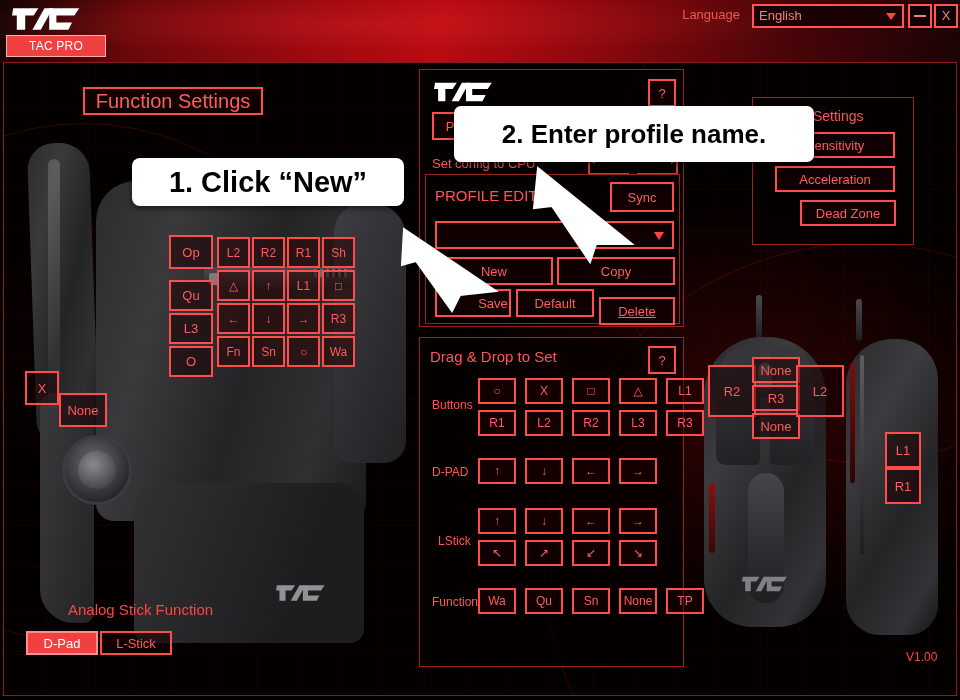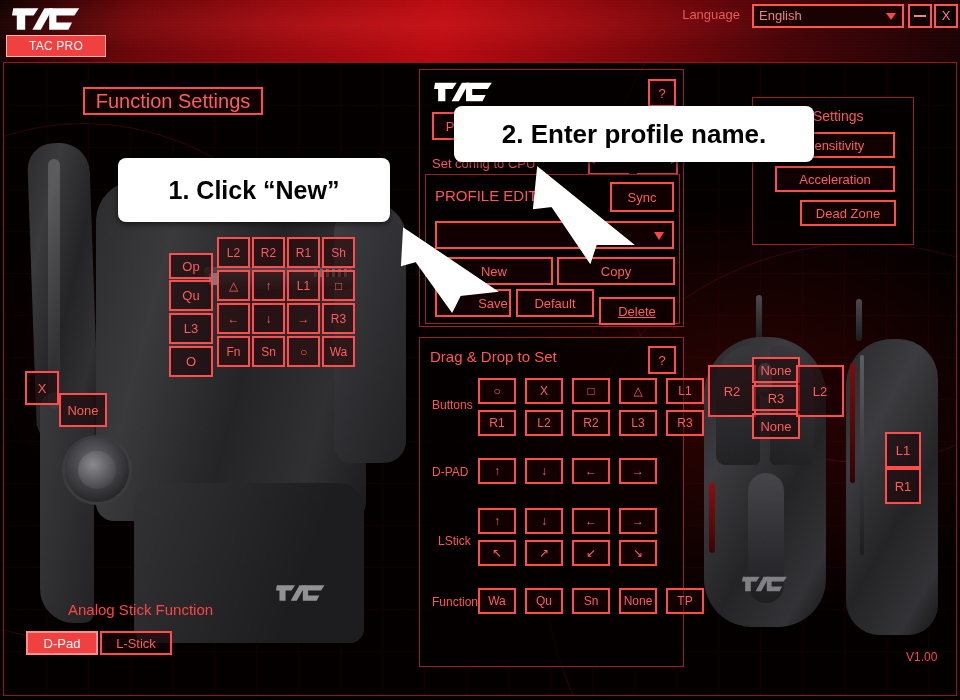--- a/index.html
+++ b/index.html
@@ -185,21 +185,21 @@
         <polygon points="62,4 112,4 104,16 74,16 74,28 100,28 94,40 62,40" fill="#b9b9bd"></polygon>
       </svg>
     </div>
 
     <div class="rbox" style="left:79px;top:24px;width:180px;height:28px;font-size:20px;">Function Settings</div>
 
     <div class="rbox" style="left:21px;top:308px;width:34px;height:34px;">X</div>
     <div class="rbox" style="left:55px;top:330px;width:48px;height:34px;">None</div>
 
     <div>
-      <div class="rbox" style="left:165px;top:190px;width:44px;height:26px;">Op</div>
+      <div class="rbox" style="left:165px;top:172px;width:44px;height:34px;">Op</div>
       <div class="rbox" style="left:165px;top:217px;width:44px;height:31px;">Qu</div>
       <div class="rbox" style="left:165px;top:250px;width:44px;height:31px;">L3</div>
       <div class="rbox" style="left:165px;top:283px;width:44px;height:31px;">O</div>
     </div>
 
     <div class="kgrid" style="left:213px;top:174px;grid-template-columns:repeat(4,33px);grid-auto-rows:31px;">
       <div class="kcell">L2</div>
       <div class="kcell">R2</div>
       <div class="kcell">R1</div>
       <div class="kcell">Sh</div>
@@ -349,20 +349,20 @@
     <div style="position:absolute;left:902px;top:587px;color:#ff4444;font-size:12px;">V1.00</div>
   </div>
 
   <svg class="arrow" style="left:400px;top:225px;width:110px;height:90px;" viewBox="0 0 110 90">
     <polygon points="4,4 96,66 60,70 52,86 16,36 2,40" fill="#ffffff" stroke="#ffffff" stroke-width="2"></polygon>
   </svg>
   <svg class="arrow" style="left:530px;top:160px;width:120px;height:110px;" viewBox="0 0 120 110">
     <polygon points="8,8 102,84 66,84 60,102 22,46 4,48" fill="#ffffff" stroke="#ffffff" stroke-width="2"></polygon>
   </svg>
 
-  <div class="callout" style="left:118px;top:158px;width:272px;height:64px;font-size:25px;">
+  <div class="callout" style="left:132px;top:158px;width:272px;height:48px;font-size:29px;">
     <span>1. Click “New”</span>
   </div>
-  <div class="callout" style="left:454px;top:106px;width:360px;height:56px;font-size:26px;">
+  <div class="callout" style="left:454px;top:106px;width:360px;height:56px;font-size:26px;border-radius:7px;">
     <span>2. Enter profile name.</span>
   </div>
 
 </div>
 
 </body></html>

